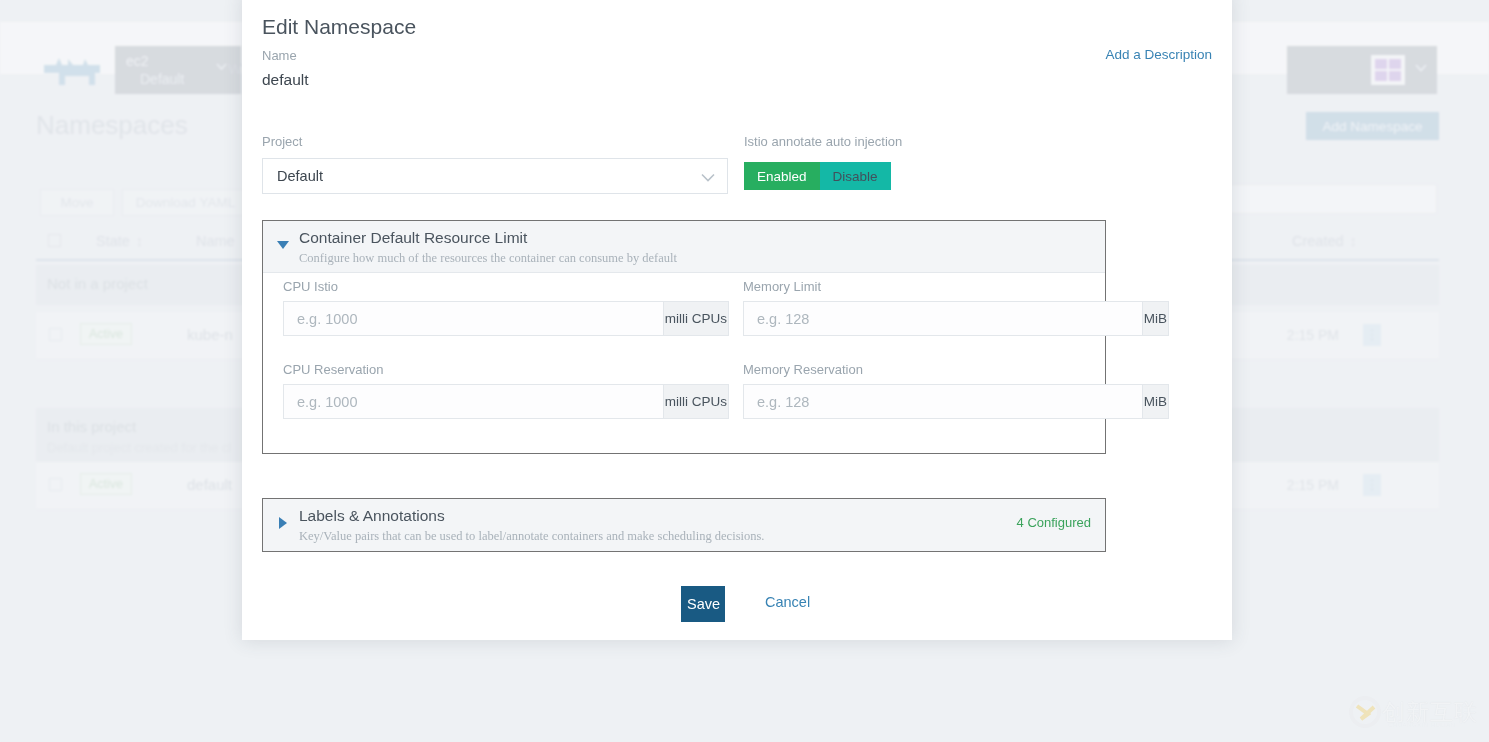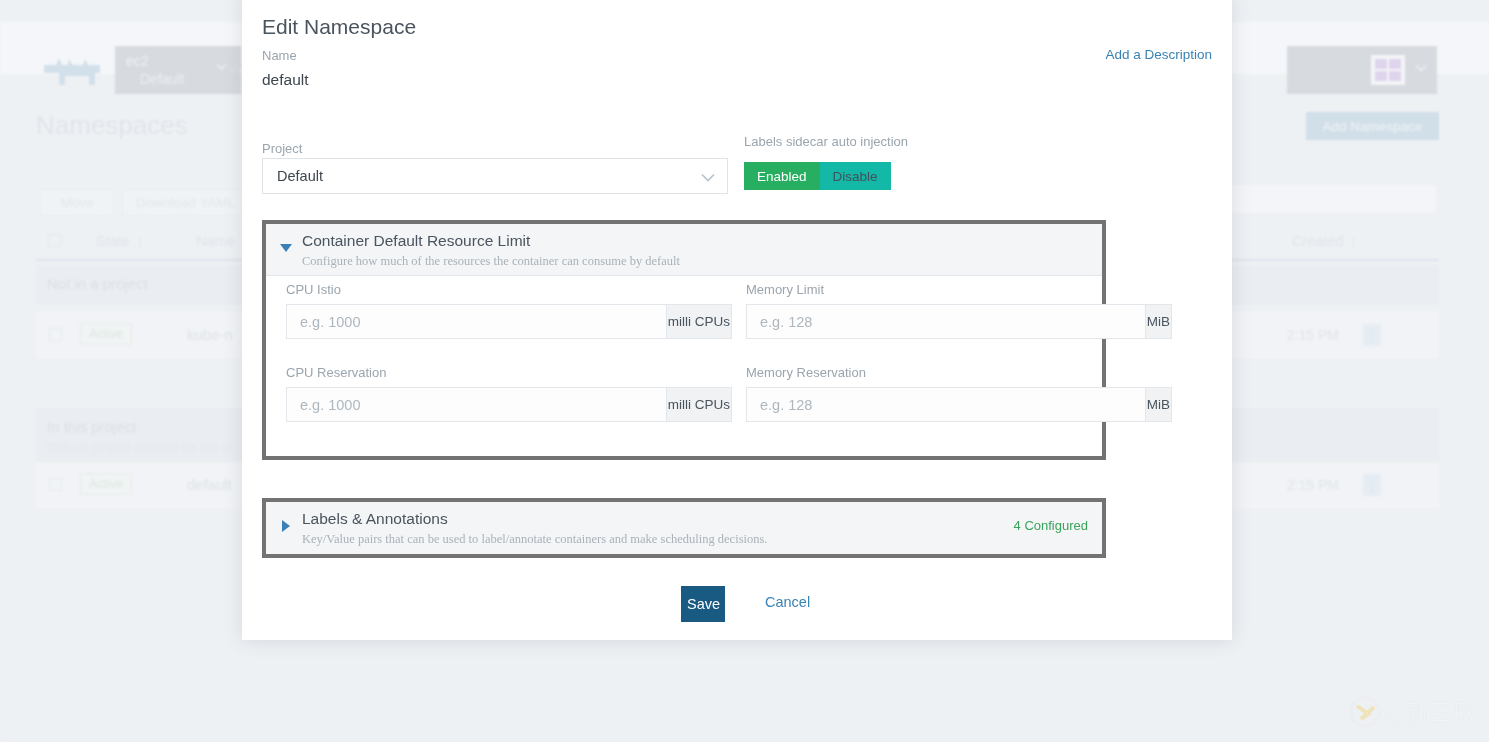--- a/index.html
+++ b/index.html
@@ -162,21 +162,21 @@
   #val-name {
     position: absolute; left: 0; top: 79px;
     font-size: 15.5px; color: #3d464f;
   }
   #add-desc {
     position: absolute; right: 0; top: 55px;
     font-size: 13.5px; color: #3883b4; cursor: pointer;
   }
 
   #lbl-project {
-    position: absolute; left: 0; top: 149px;
+    position: absolute; left: 0; top: 142px;
     font-size: 13px; color: #9aa5ae;
   }
   #project-select {
     position: absolute; left: 0; top: 166px;
     width: 466px; height: 36px;
     border: 1px solid #dfe4e9; background: #fff;
   }
   #project-select .pv {
     position: absolute; left: 14px; top: 9px;
     font-size: 14.5px; color: #3d464f;
@@ -197,21 +197,21 @@
     display: flex; align-items: center; justify-content: center;
     font-size: 13.5px; padding: 4px 13px; cursor: pointer;
   }
   #istio-toggle .opt.on { background: #27ae60; color: #ffffff; }
   #istio-toggle .opt.off { background: #14b8a6; color: #42505c; }
 
   
   .accordion {
     position: absolute; left: 0;
     width: 844px;
-    border: 4px solid #737373;
+    border: 1px solid #737373;
   }
   .acc-head {
     position: relative;
     height: 52px; background: #f3f5f7;
     border-bottom: 1px solid #e4e8ec;
     cursor: pointer;
   }
   .acc-head.plain { border-bottom: none; }
   .acc-tri {
     position: absolute; left: 14px; top: 20px;
@@ -373,21 +373,21 @@
   <div id="add-desc">Add a Description</div>
 
   <div id="lbl-project">Project</div>
   <div id="project-select">
     <span class="pv">Default</span>
     <svg class="pcaret" viewBox="0 0 14 9">
       <path d="M1 1.5 L7 7.5 L13 1.5" stroke="#b9c2ca" stroke-width="1.6" fill="none"></path>
     </svg>
   </div>
 
-  <div id="lbl-istio">Labels sidecar auto injection</div>
+  <div id="lbl-istio">Istio annotate auto injection</div>
   <div id="istio-toggle">
     <div class="opt on">Enabled</div>
     <div class="opt off">Disable</div>
   </div>
 
   <div class="accordion" style="top:228px;">
     <div class="acc-head">
       <span class="acc-tri down"></span>
       <span class="acc-t1">Container Default Resource Limit</span>
       <span class="acc-t2">Configure how much of the resources the container can consume by default</span>

